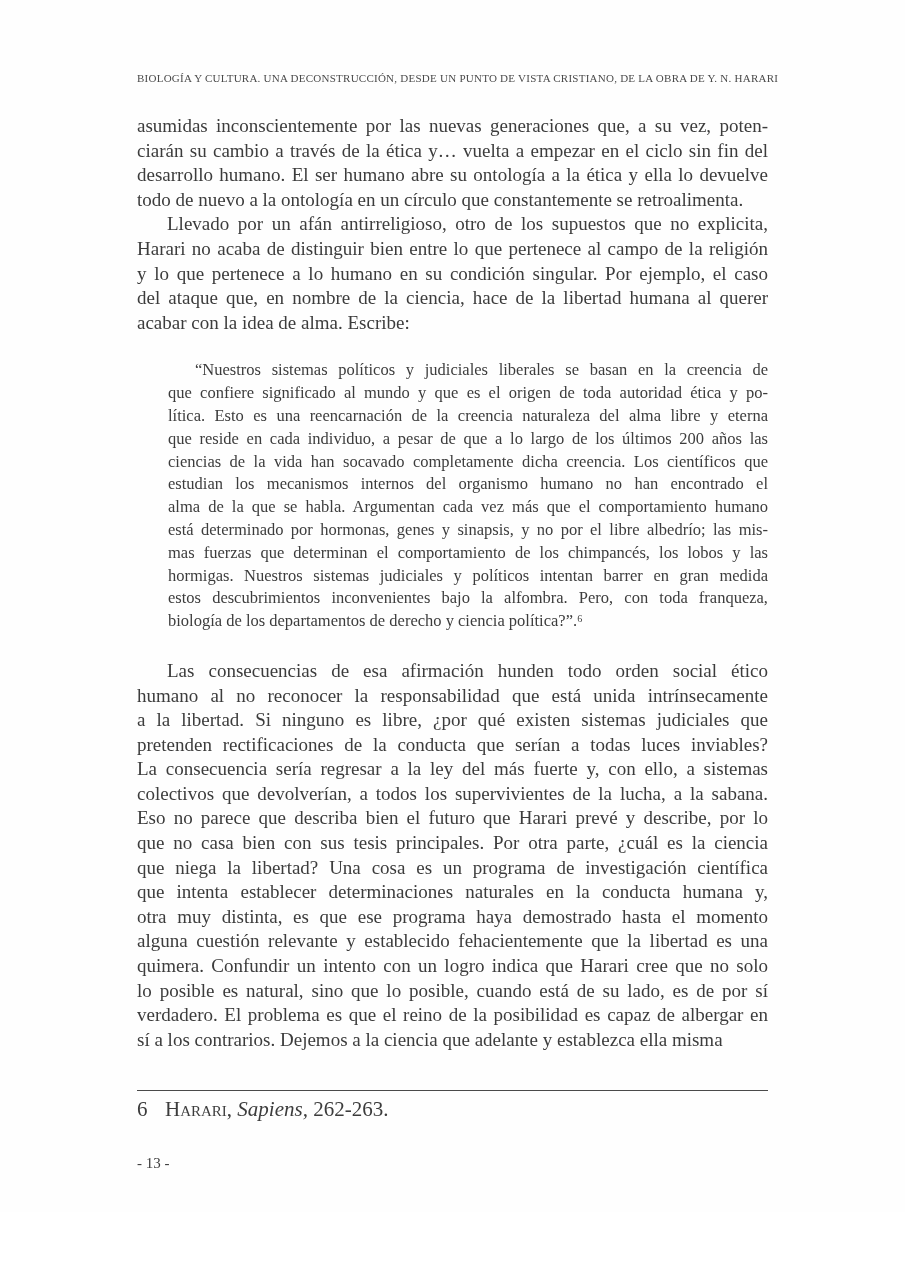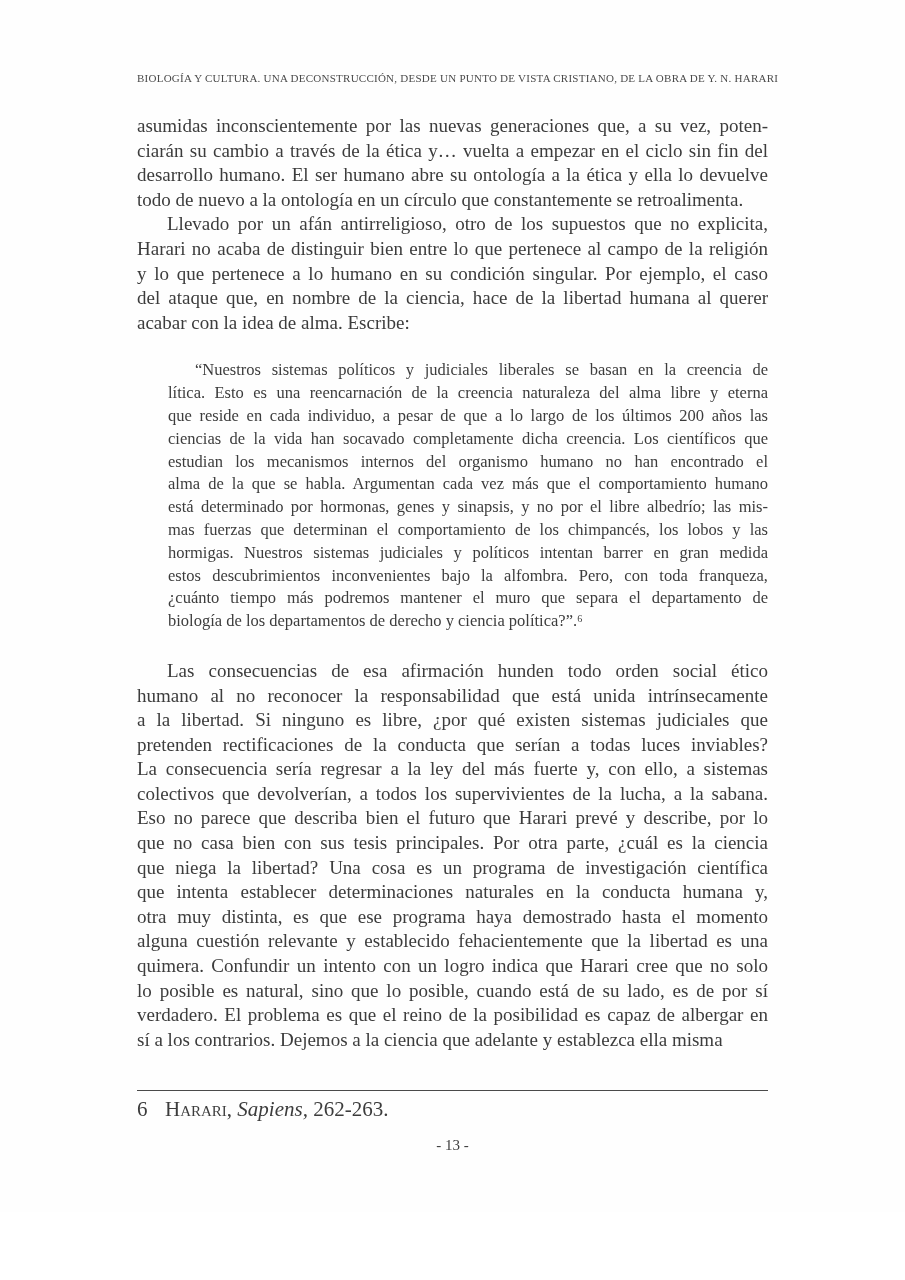--- a/index.html
+++ b/index.html
@@ -64,22 +64,21 @@
     line-height: 19px;
     color: #3c3c3c;
   }
   .fn-num {
     display: inline-block;
     width: 28px;
   }
   .sc { font-variant: small-caps; }
   .it { font-style: italic; }
   .page-number {
-    margin-top: 18px;
-    text-align: center;
+    margin-top: 36px;
     font-size: 15px;
     color: #3c3c3c;
   }
 </style>
 </head>
 <body>
 
 <div class="page">
   <div class="text-col">
 
@@ -94,30 +93,30 @@
         </div>
         <div class="para">
           <div class="line first-indent">Llevado por un afán antirreligioso, otro de los supuestos que no explicita,</div>
           <div class="line">Harari no acaba de distinguir bien entre lo que pertenece al campo de la religión</div>
           <div class="line">y lo que pertenece a lo humano en su condición singular. Por ejemplo, el caso</div>
           <div class="line">del ataque que, en nombre de la ciencia, hace de la libertad humana al querer</div>
           <div class="line last">acabar con la idea de alma. Escribe:</div>
         </div>
         <div class="quote">
           <div class="line first-indent">“Nuestros sistemas políticos y judiciales liberales se basan en la creencia de</div>
+          <div class="line">que confiere significado al mundo y que es el origen de toda autoridad ética y po-</div>
           <div class="line">lítica. Esto es una reencarnación de la creencia naturaleza del alma libre y eterna</div>
           <div class="line">que reside en cada individuo, a pesar de que a lo largo de los últimos 200 años las</div>
           <div class="line">ciencias de la vida han socavado completamente dicha creencia. Los científicos que</div>
           <div class="line">estudian los mecanismos internos del organismo humano no han encontrado el</div>
           <div class="line">alma de la que se habla. Argumentan cada vez más que el comportamiento humano</div>
           <div class="line">está determinado por hormonas, genes y sinapsis, y no por el libre albedrío; las mis-</div>
           <div class="line">mas fuerzas que determinan el comportamiento de los chimpancés, los lobos y las</div>
           <div class="line">hormigas. Nuestros sistemas judiciales y políticos intentan barrer en gran medida</div>
           <div class="line">estos descubrimientos inconvenientes bajo la alfombra. Pero, con toda franqueza,</div>
-          <div class="line">¿cuánto tiempo más podremos mantener el muro que separa el departamento de</div>
           <div class="line last">biología de los departamentos de derecho y ciencia política?”.⁶</div>
         </div>
         <div class="para">
           <div class="line first-indent">Las consecuencias de esa afirmación hunden todo orden social ético</div>
           <div class="line">humano al no reconocer la responsabilidad que está unida intrínsecamente</div>
           <div class="line">a la libertad. Si ninguno es libre, ¿por qué existen sistemas judiciales que</div>
           <div class="line">pretenden rectificaciones de la conducta que serían a todas luces inviables?</div>
           <div class="line">La consecuencia sería regresar a la ley del más fuerte y, con ello, a sistemas</div>
           <div class="line">colectivos que devolverían, a todos los supervivientes de la lucha, a la sabana.</div>
           <div class="line">Eso no parece que describa bien el futuro que Harari prevé y describe, por lo</div>

